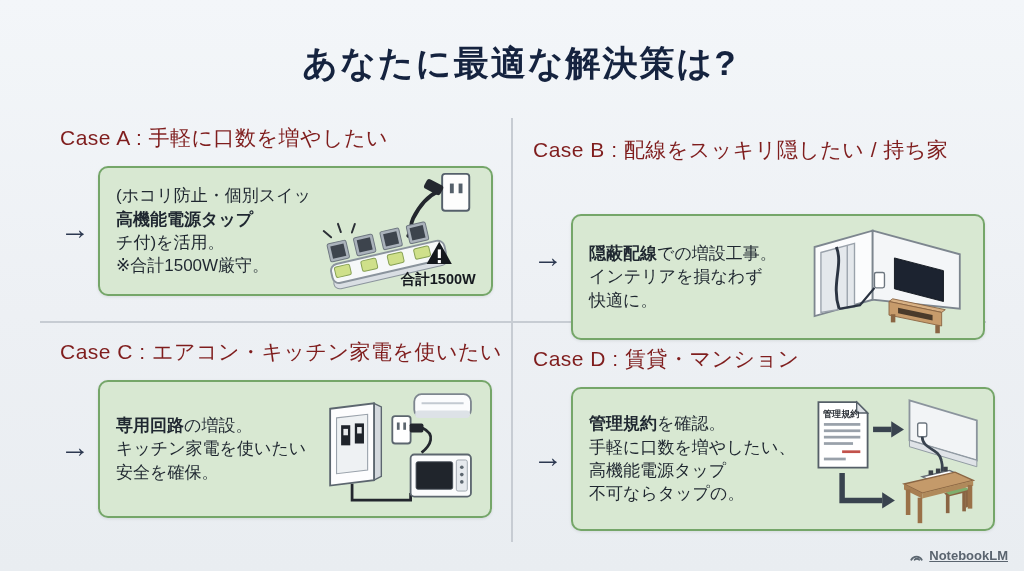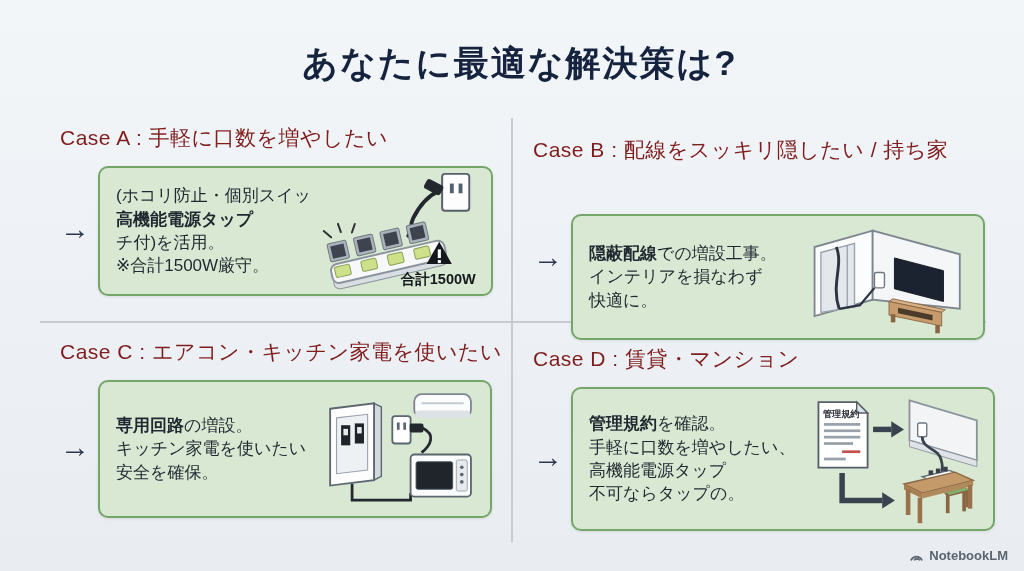--- a/index.html
+++ b/index.html
@@ -36,21 +36,21 @@
   .q-b .gbox{height:122px;margin-top:36px;}
   .q-c .gbox{height:134px;align-items:center;}
   .q-d .gbox{height:140px;}
   .gtext{padding:10px 4px 10px 16px;font-size:17px;line-height:1.38;color:#1f2730;flex:1 1 auto;}
   .gtext p{margin:0;white-space:nowrap;}
   .gtext b{font-weight:800;}
   .illus{flex:0 0 auto;display:block;margin-right:4px;}
   .footer{
     position:absolute;right:16px;bottom:8px;
     display:flex;align-items:center;gap:5px;
-    color:#5a646f;font-size:13px;font-weight:700;
+    color:#5a646f;font-size:13px;font-weight:700;text-decoration:underline;
   }
   .wlabel{font-weight:800;font-size:15px;fill:#15191f;
     font-family:"Liberation Sans","DejaVu Sans",sans-serif;}
   .doclabel{font-weight:800;font-size:10px;fill:#2a2f36;
     font-family:"Liberation Sans","DejaVu Sans",sans-serif;}
 </style>
 </head>
 <body>
 
 <h1 class="title">あなたに最適な解決策は?</h1>

